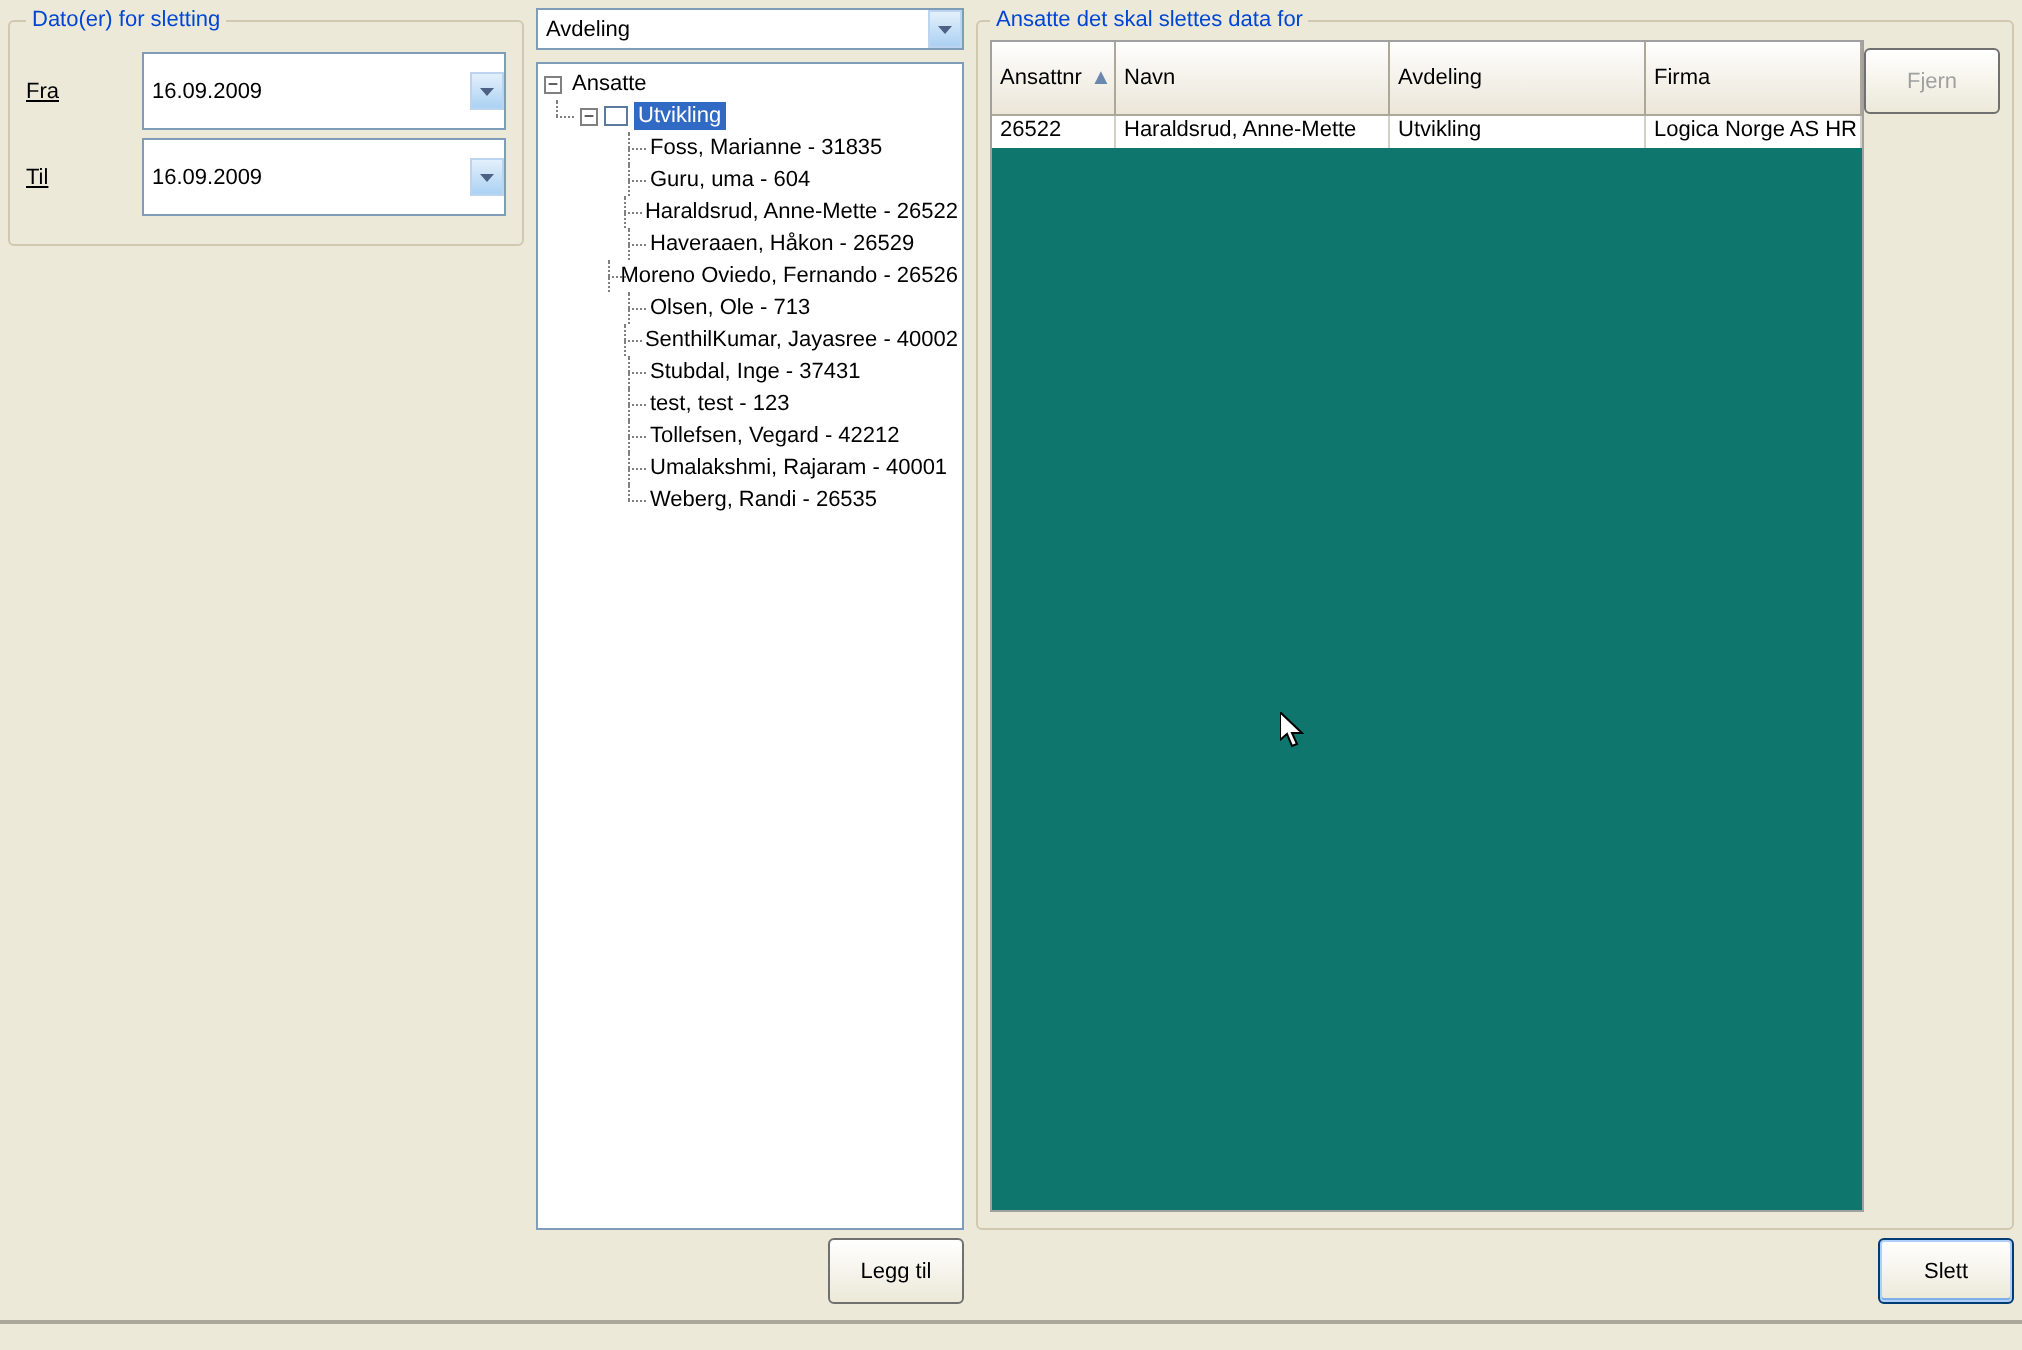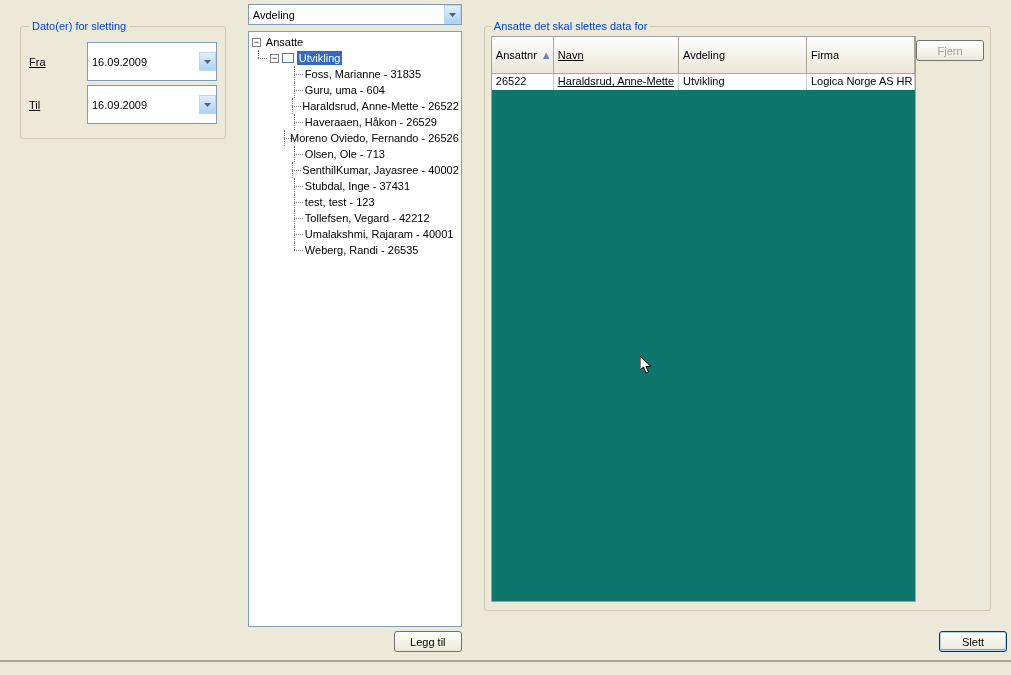--- a/index.html
+++ b/index.html
@@ -21,21 +21,21 @@
     border-bottom: 2px solid #aca899;
   }
   .col { display: flex; flex-direction: column; }
   .col-left { width: 258px; }
   .col-mid { width: 214px; }
   .col-right { flex: 1; }
 
   fieldset {
     border: 1px solid #d0c8b0;
     border-radius: 3px;
-    margin: 16px;
+    margin: 0;
     padding: 6px 8px 10px 8px;
     position: relative;
   }
   fieldset > legend {
     color: #0046d5;
     font-size: 11px;
     padding: 0 3px;
   }
 
   .date-row { display: flex; align-items: center; margin: 4px 0; }
@@ -107,21 +107,21 @@
   .indent { display: inline-block; width: 18px; height: 16px; position: relative; }
   .node-icon {
     width: 12px; height: 10px;
     background: #fff;
     border: 1px solid #5a7aa0;
     margin-right: 3px;
     display: inline-block;
   }
 
   .btn {
-    height: 21px;
+    height: 33px;
     min-width: 68px;
     padding: 0 10px;
     background: linear-gradient(#fff,#ece9d8);
     border: 1px solid #707070;
     border-radius: 3px;
     font-family: inherit;
     font-size: 11px;
   }
   .btn.primary { border: 1px solid #003c74; box-shadow: inset 0 0 0 1px #aecff7, inset 0 -1px 0 1px #7daee9; }
   .btn:disabled { color: #a0a0a0; }
@@ -148,21 +148,21 @@
     background: linear-gradient(#fefefe,#ece6d8);
     display: flex; align-items: center;
     position: relative;
   }
   .gh .sort { margin-left: 4px; color: #6b87b0; }
   .grid-body { background: #0f766e; flex: 1; }
   .row { display: flex; background: #fff; height: 16px; }
   .cell { border-right: 1px solid #d4d0c8; padding: 1px 4px; white-space: nowrap; overflow: hidden; }
 
   .col-ansattnr { width: 62px; }
-  .col-navn { flex: 1; text-decoration: underline; }
+  .col-navn { flex: 1; }
   .col-avd { width: 128px; }
   .col-firma { width: 108px; }
 
   .cursor {
     position: absolute;
     left: 640px; top: 356px;
     pointer-events: none;
   }
 </style>
 </head>

